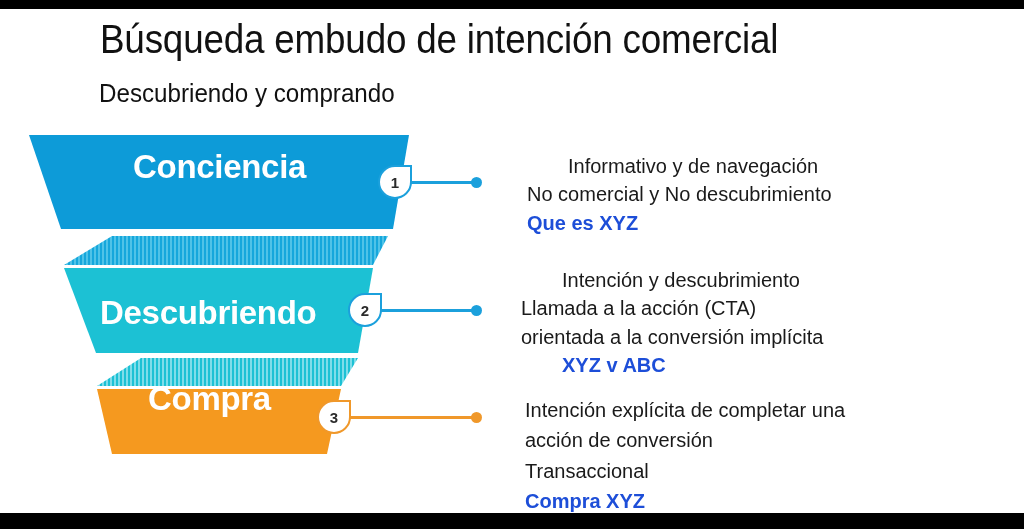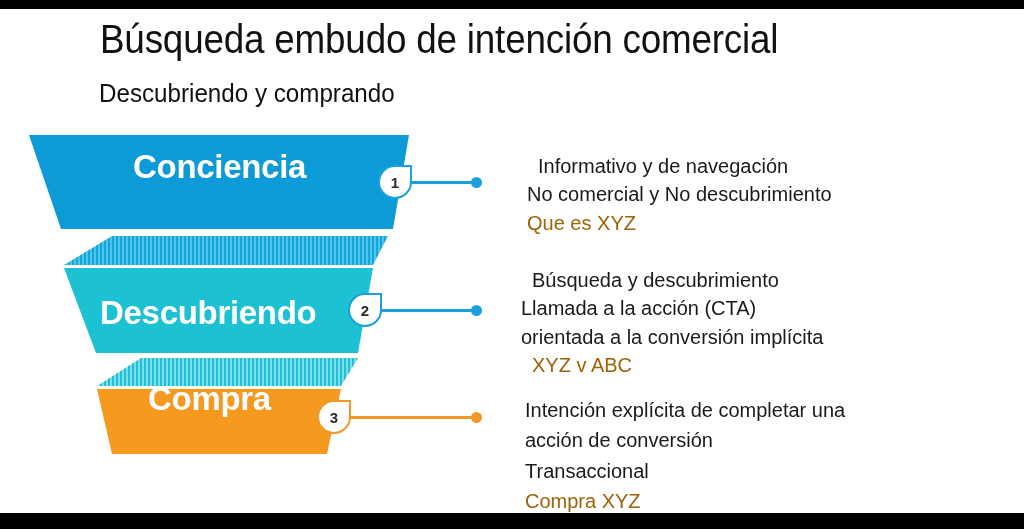--- a/index.html
+++ b/index.html
@@ -121,24 +121,24 @@
   .leader-dot.dd3 { left: 471px; top: 412px; background: #F0982A; }
 
   
   .desc {
     position: absolute;
     font-size: 20px;
     color: #1a1a1a;
     line-height: 1.42;
   }
   .desc .ln { display: block; white-space: nowrap; }
-  .desc .ln.indent { padding-left: 11px; }
+  .desc .ln.indent { padding-left: 11px; margin-left: 30px; }
   .desc .hl {
-    color: #a16207;
-    font-weight: 400;
+    color: #1d4ed8;
+    font-weight: 700;
   }
   .desc.d1 { left: 527px; top: 152px; }
   .desc.d2 { left: 521px; top: 266px; }
   .desc.d3 { left: 525px; top: 395px; line-height: 1.52; }
 </style>
 </head>
 <body>
 
 <div id="slide">
 
@@ -188,21 +188,21 @@
   <div class="badge b2">2</div>
   <div class="badge b3">3</div>
 
   <div class="desc d1">
     <span class="ln indent">Informativo y de navegación</span>
     <span class="ln">No comercial y No descubrimiento</span>
     <span class="ln hl">Que es XYZ</span>
   </div>
 
   <div class="desc d2">
-    <span class="ln indent">Búsqueda y descubrimiento</span>
+    <span class="ln indent">Intención y descubrimiento</span>
     <span class="ln">Llamada a la acción (CTA)</span>
     <span class="ln">orientada a la conversión implícita</span>
     <span class="ln hl indent">XYZ v ABC</span>
   </div>
 
   <div class="desc d3">
     <span class="ln">Intención explícita de completar una</span>
     <span class="ln">acción de conversión</span>
     <span class="ln">Transaccional</span>
     <span class="ln hl">Compra XYZ</span>

